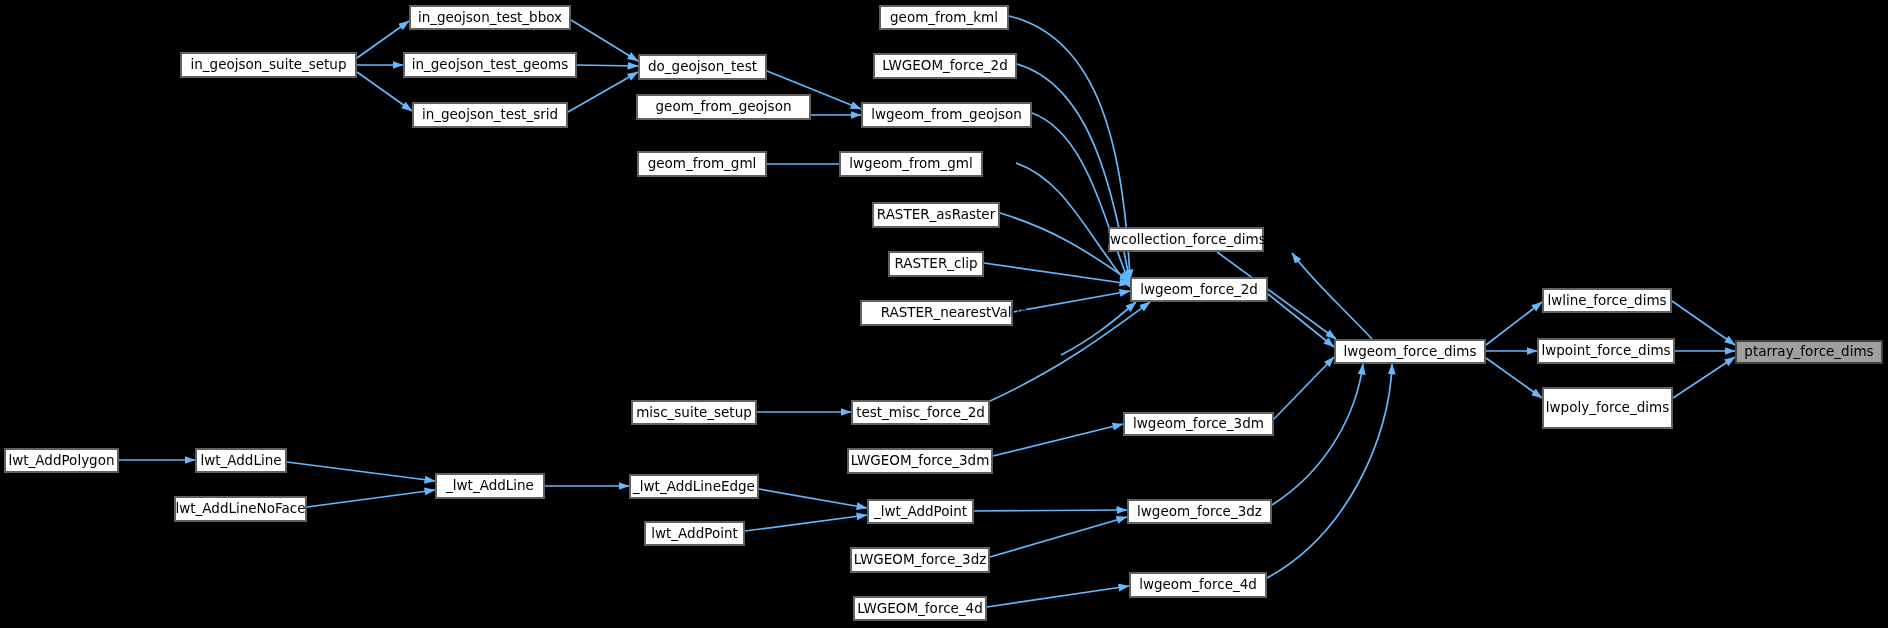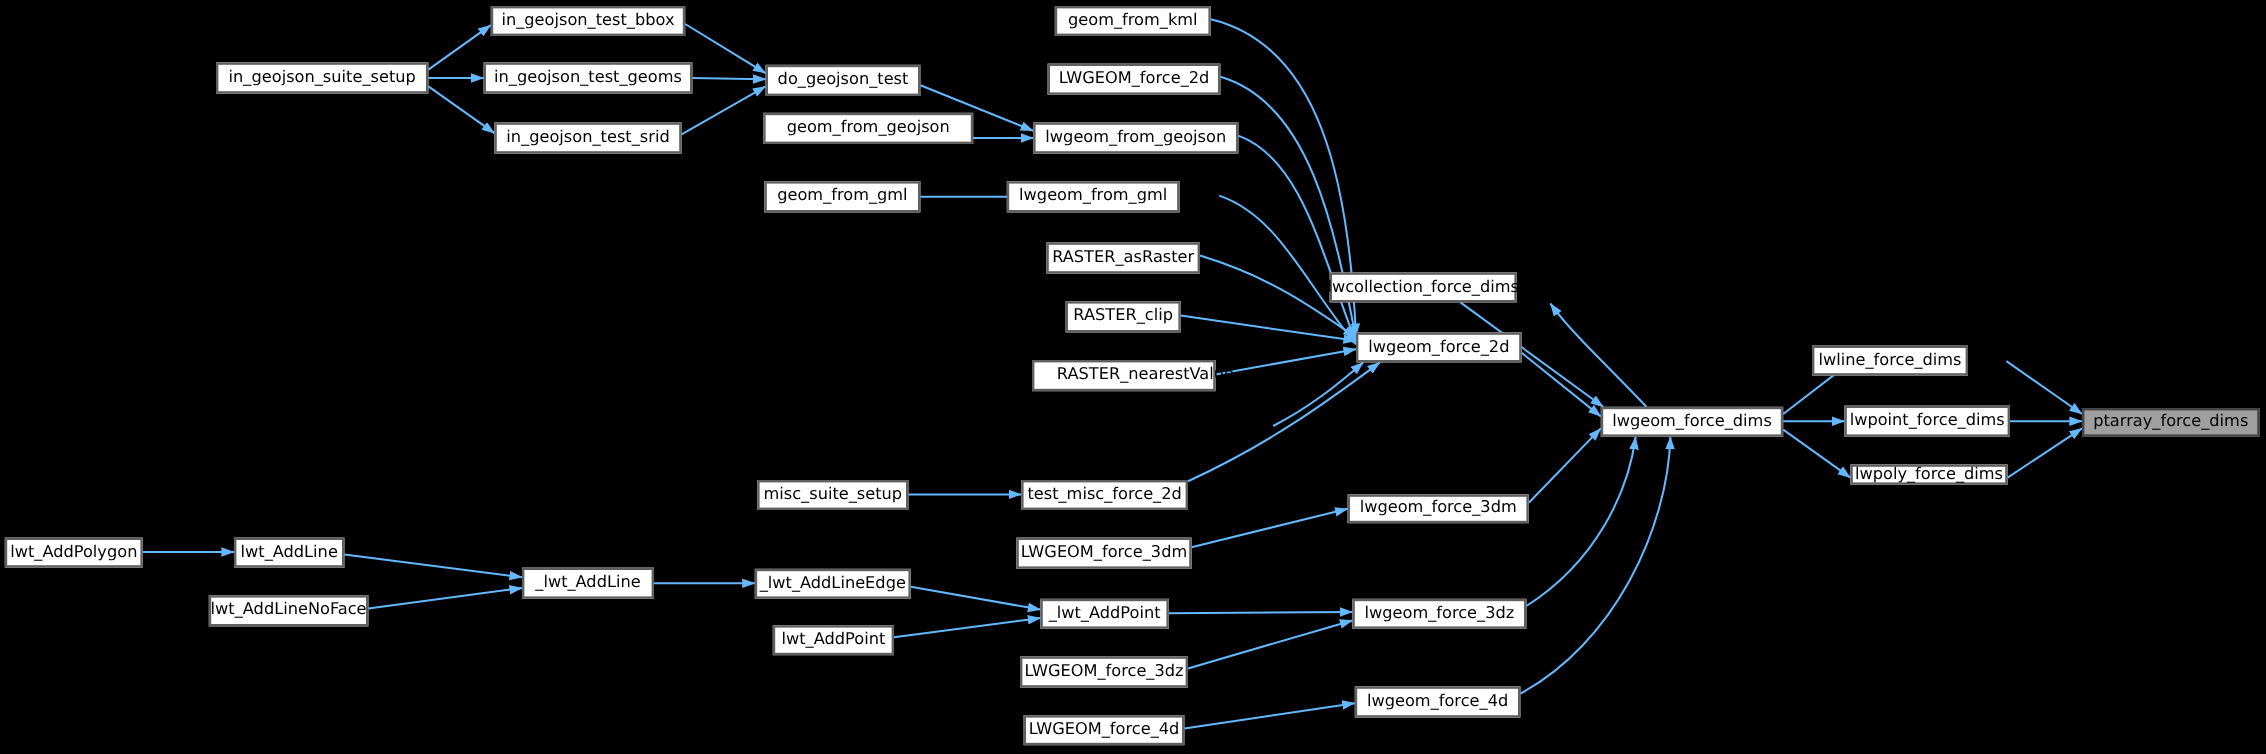--- a/index.html
+++ b/index.html
@@ -91,17 +91,17 @@
     <div class="node" style="left: 174px; top: 496px; width: 133px; height: 26px;">lwt_AddLineNoFace</div>
     <div class="node" style="left: 435px; top: 473px; width: 110px; height: 26px;">_lwt_AddLine</div>
     <div class="node" style="left: 629px; top: 474px; width: 130px; height: 25px;">_lwt_AddLineEdge</div>
     <div class="node" style="left: 644px; top: 521px; width: 101px; height: 25px;">lwt_AddPoint</div>
     <div class="node" style="left: 867px; top: 499px; width: 107px; height: 25px;">_lwt_AddPoint</div>
     <div class="node" style="left: 850px; top: 547px; width: 140px; height: 26px;">LWGEOM_force_3dz</div>
     <div class="node" style="left: 1127px; top: 499px; width: 145px; height: 25px;">lwgeom_force_3dz</div>
     <div class="node" style="left: 853px; top: 596px; width: 134px; height: 25px;">LWGEOM_force_4d</div>
     <div class="node" style="left: 1129px; top: 572px; width: 138px; height: 26px;">lwgeom_force_4d</div>
     <div class="node" style="left: 1334px; top: 339px; width: 152px; height: 25px;">lwgeom_force_dims</div>
-    <div class="node" style="left: 1510px; top: 288px; width: 130px; height: 25px;">lwline_force_dims</div>
+    <div class="node" style="left: 1542px; top: 288px; width: 130px; height: 25px;">lwline_force_dims</div>
     <div class="node" style="left: 1537px; top: 338px; width: 138px; height: 26px;">lwpoint_force_dims</div>
-    <div class="node" style="left: 1542px; top: 387px; width: 131px; height: 17px; text-align: center;">lwpoly_force_dims</div>
+    <div class="node" style="left: 1542px; top: 387px; width: 131px; height: 42px; text-align: center;">lwpoly_force_dims</div>
     <div class="node target" style="left: 1735px; top: 340px; width: 148px; height: 24px;">ptarray_force_dims</div>
   </div>
 
 </body></html>

